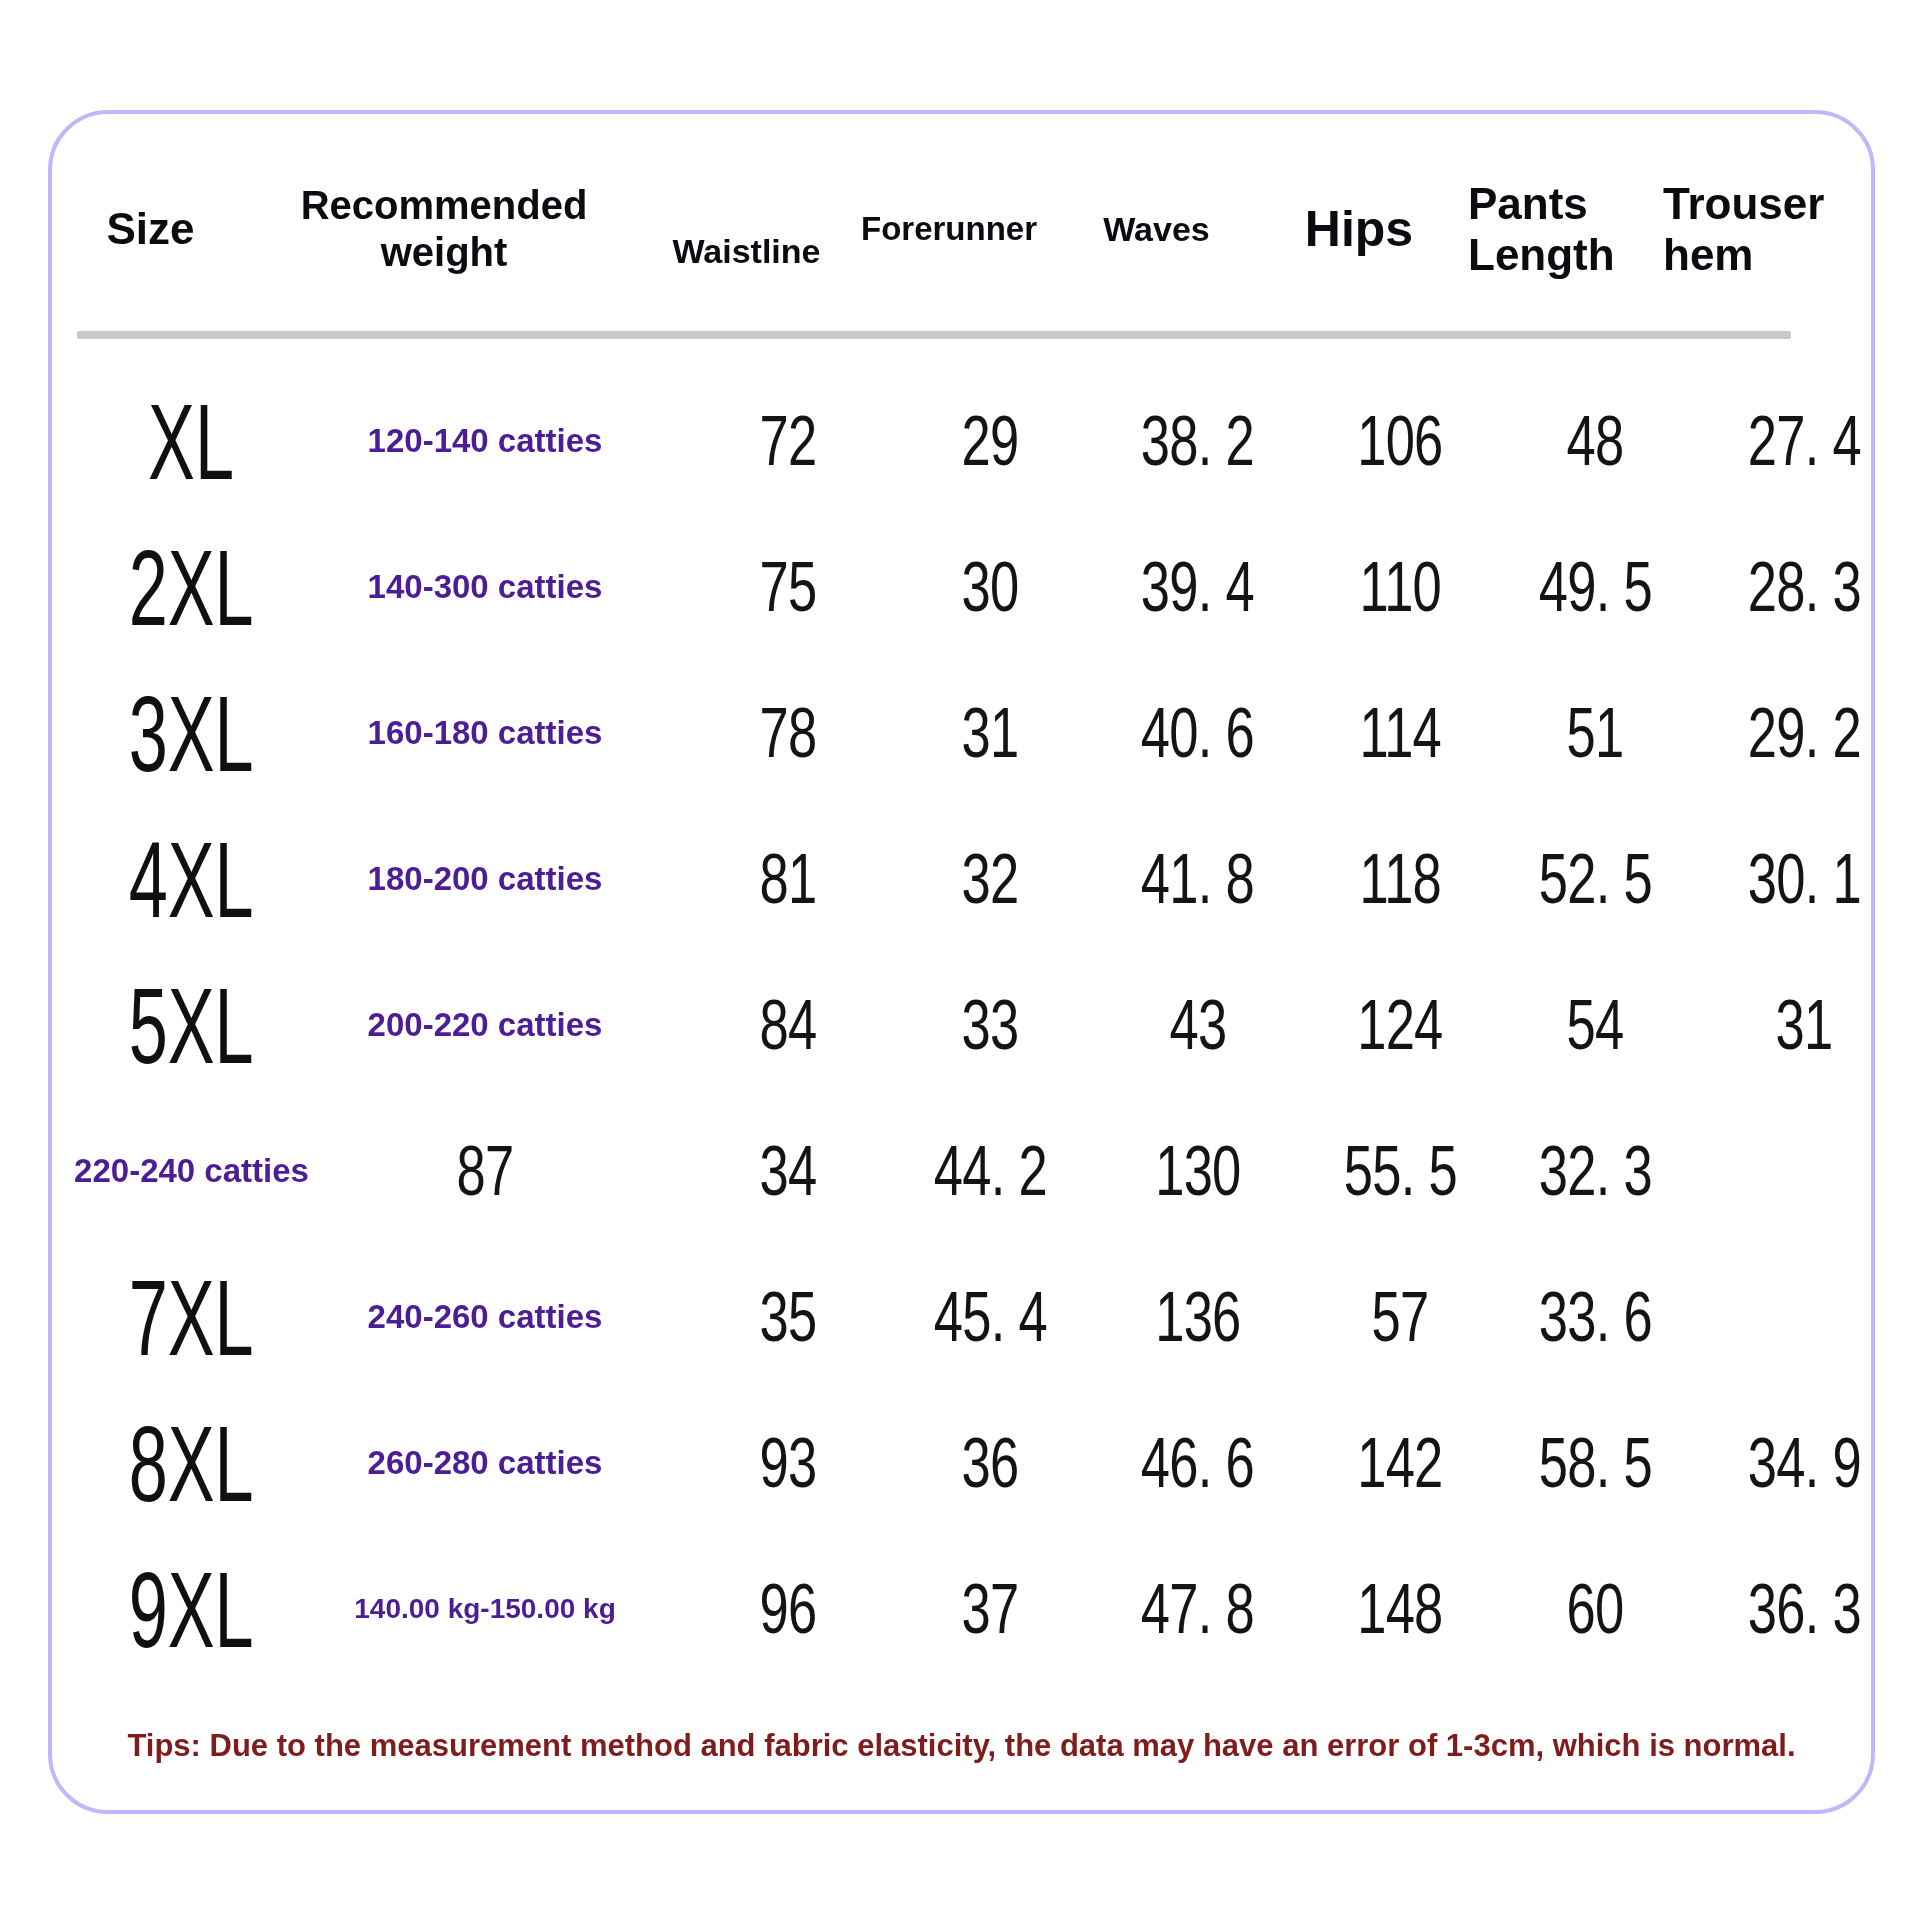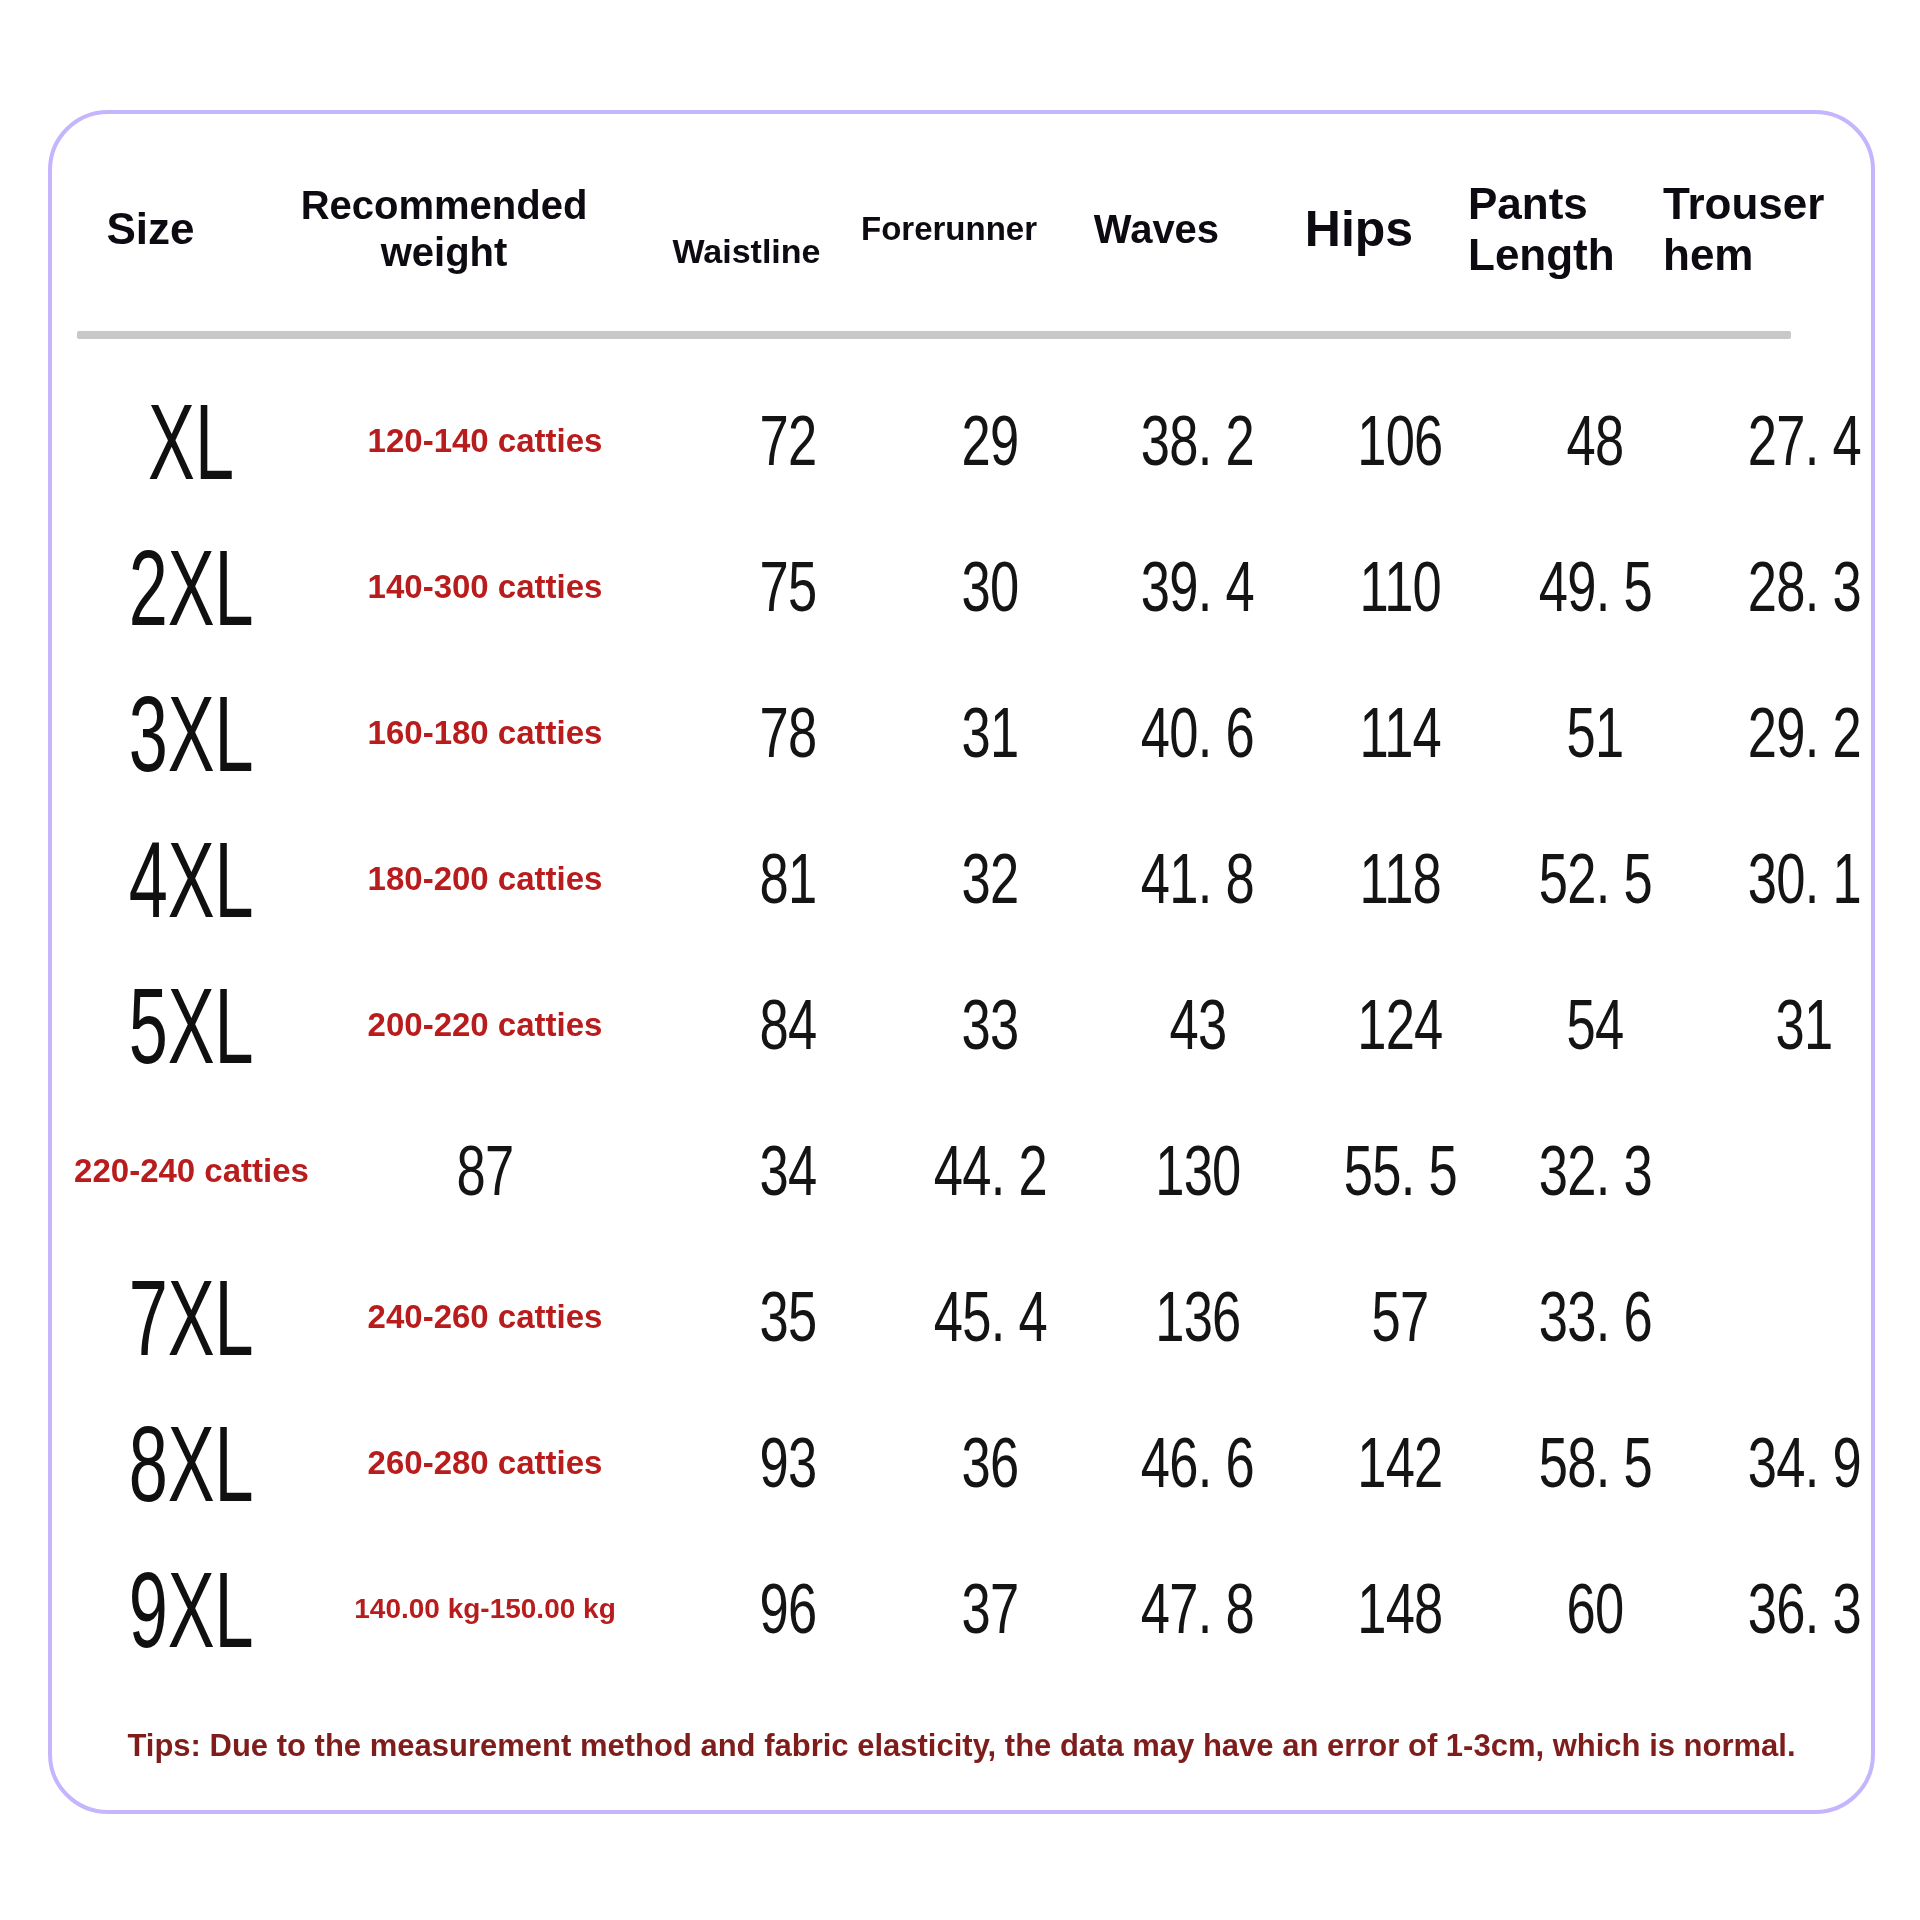--- a/index.html
+++ b/index.html
@@ -37,21 +37,21 @@
     display:flex;
     justify-content:center;
     align-items:center;
     font-weight:700;
     color:#0d0a11;
   }
   .h-size{font-size:44px;}
   .h-weight span{display:block;width:310px;text-align:center;font-size:40px;line-height:1.18;}
   .h-waistline{font-size:34px;margin-top:44px;}
   .h-forerunner{font-size:33px;}
-  .h-waves{font-size:40px;justify-content:center;}
+  .h-waves{font-size:34px;justify-content:center;}
   .h-hips{font-size:50px;}
   .h-pants span{display:block;width:172px;text-align:left;font-size:44px;line-height:1.16;}
   .h-trouser span{display:block;width:200px;text-align:left;font-size:44px;line-height:1.16;}
   .divider{
     height:8px;
     background:#c8c8c8;
     margin:5px 80px 0 25px;
     border-radius:2px;
   }
   .rows{margin-top:29px;padding-left:41px;}
@@ -79,21 +79,21 @@
     font-weight:400;
     color:#141414;
     transform:scaleX(.75);
     transform-origin:center;
     display:inline-block;
     letter-spacing:-1px;
   }
   .weight{
     font-size:33px;
     font-weight:700;
-    color:#b91c1c;
+    color:#4c1d95;
     display:inline-block;
   }
   .row:last-child .weight{font-size:28px;}
   .tip{
     margin-top:46px;
     text-align:center;
     font-size:31px;
     font-weight:700;
     color:#7f1d1d;
   }

